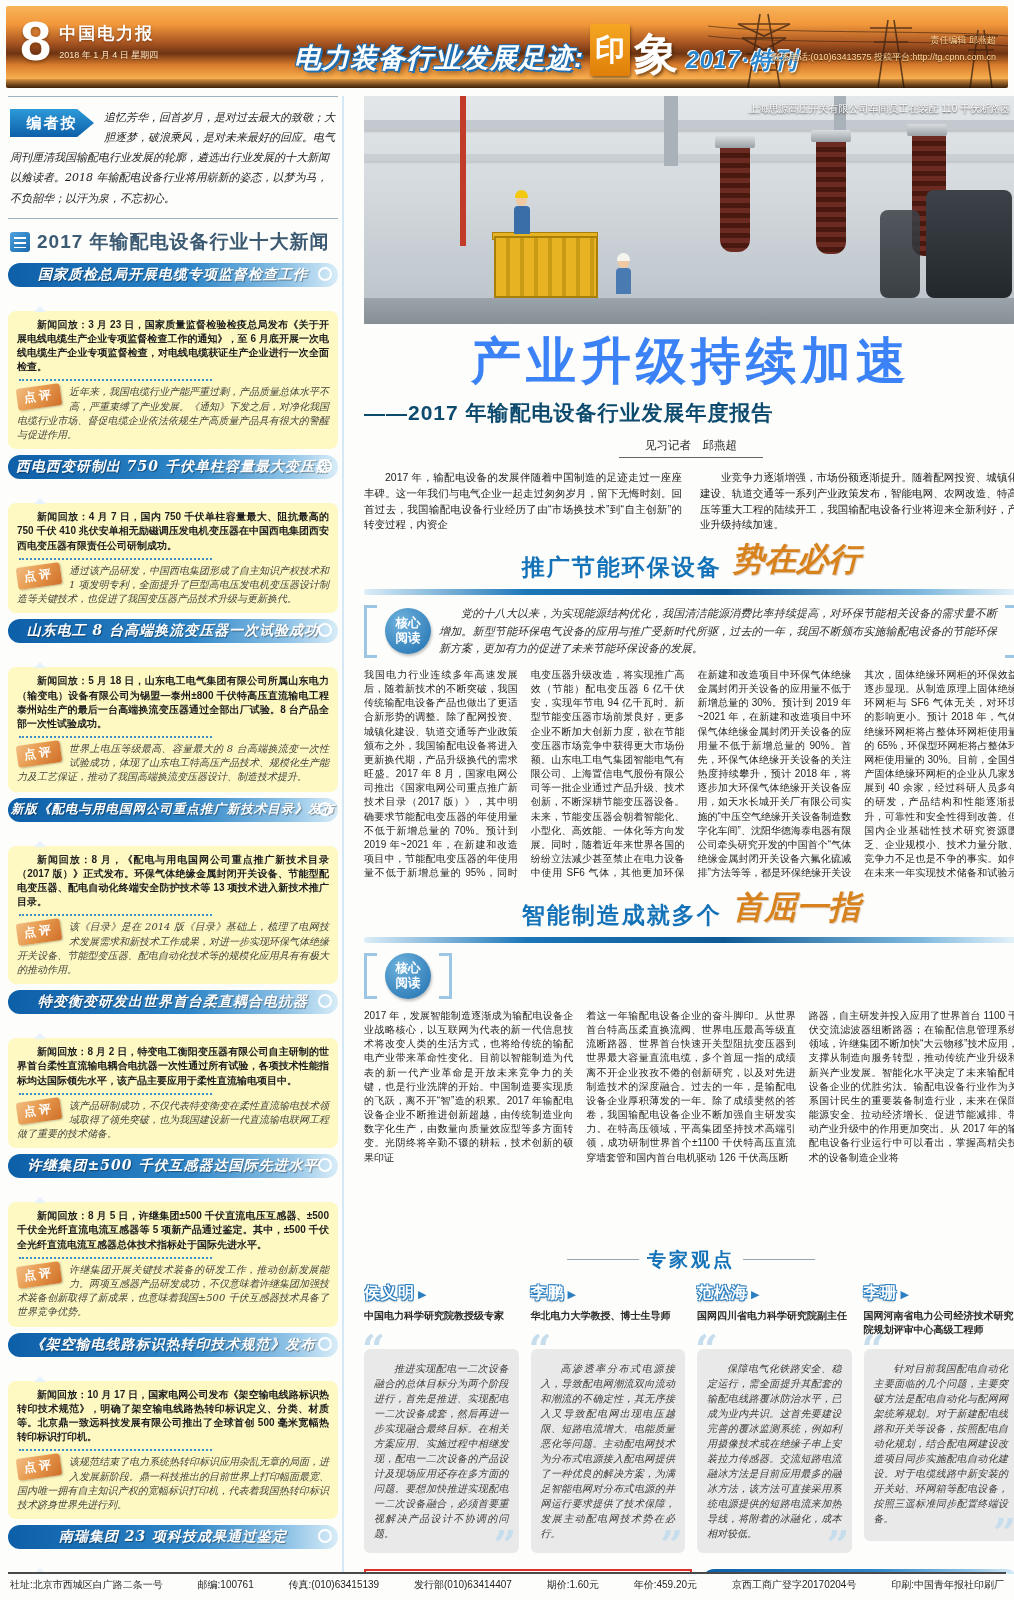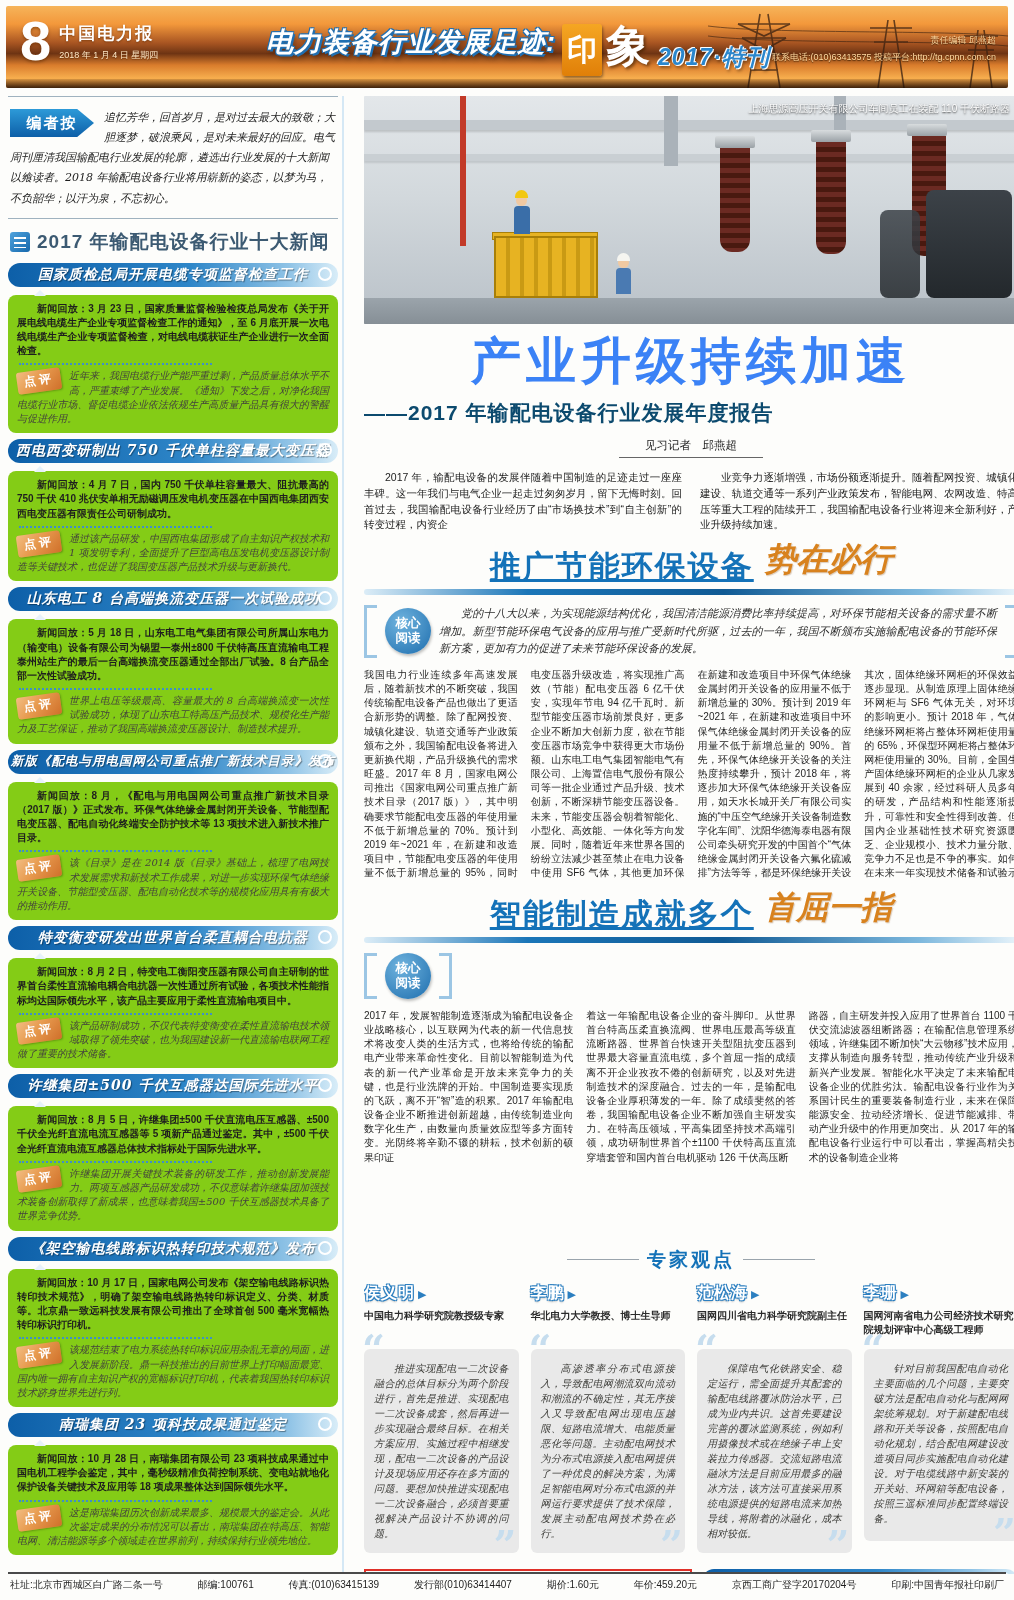--- a/index.html
+++ b/index.html
@@ -12,21 +12,21 @@
     position:absolute;left:6px;top:6px;width:1002px;height:82px;overflow:hidden;
     background:linear-gradient(180deg,#f6b45a 0%,#f3983b 22%,#a85522 45%,#6e3413 58%,#d97c2c 72%,#f7ae4e 88%,#e88c33 100%);
     border-radius:2px;
   }
   .masthead::after{content:"";position:absolute;left:0;right:0;bottom:0;height:9px;background:linear-gradient(180deg,rgba(40,20,8,.15),rgba(30,15,5,.85));}
   .mast-towers{position:absolute;right:0;top:0;height:82px;opacity:.85;}
   .mast-left{position:absolute;left:14px;top:10px;display:flex;gap:8px;align-items:flex-start;z-index:3;}
   .page-num{font-size:56px;font-weight:bold;color:#fff;line-height:.9;text-shadow:0 2px 3px rgba(90,40,0,.5);}
   .paper-name{font-size:17px;font-weight:bold;color:#fff;letter-spacing:2px;text-shadow:0 1px 2px rgba(90,40,0,.6);margin-top:6px;}
   .paper-date{font-size:9px;color:#ffe9c8;margin-top:4px;text-shadow:0 1px 1px rgba(90,40,0,.6);}
-  .mast-center{position:absolute;left:260px;top:18px;z-index:3;display:flex;align-items:flex-start;}
+  .mast-center{position:absolute;left:288px;top:18px;z-index:3;display:flex;align-items:flex-end;}
   .mast-title{
     font-size:27px;font-weight:900;font-style:italic;color:#fff;letter-spacing:1px;
     text-shadow:2px 2px 0 #1f6fb2,-1px -1px 0 #1f6fb2,1px -1px 0 #1f6fb2,-1px 1px 0 #1f6fb2,3px 4px 5px rgba(0,0,0,.35);
   }
   .stamp-yin{
     display:inline-flex;align-items:center;justify-content:center;width:40px;height:52px;margin-left:6px;
     background:linear-gradient(180deg,#f5a623,#e07f08);color:#fff;font-size:30px;font-weight:bold;
     font-family:"DejaVu Serif",serif;border-radius:3px;box-shadow:1px 2px 3px rgba(0,0,0,.4);
   }
   .stamp-xiang{
@@ -54,21 +54,21 @@
   .news-item{margin-bottom:6px;}
   .news-banner{
     position:relative;height:24px;border-radius:12px;display:flex;align-items:center;justify-content:center;
     background:linear-gradient(90deg,#0d5fa8 0%,#2e86c8 55%,#8fc3e6 85%,#d9edf8 100%);
   }
   .banner-text{
     font-family:"DejaVu Serif",serif;font-style:italic;font-weight:bold;font-size:14px;color:#fff;
     letter-spacing:1px;text-shadow:1px 1px 1px rgba(0,0,0,.4);white-space:nowrap;
   }
   .ring{position:absolute;right:6px;top:4px;width:14px;height:14px;border:2px solid #fff;border-radius:50%;box-sizing:border-box;}
-  .news-card{position:relative;background:#84cc16;border-radius:8px;margin-top:8px;padding:7px 9px 7px;min-height:96px;}
+  .news-card{position:relative;background:#fef9c3;border-radius:8px;margin-top:24px;padding:7px 9px 7px;min-height:96px;}
   .news-card::before{content:"";position:absolute;left:26px;top:-11px;border:6px solid transparent;border-bottom:6px solid #e7f2fa;}
   .replay{margin:0;font-size:10px;line-height:1.42;font-weight:bold;color:#1e1e1e;text-align:justify;text-indent:2em;}
   .dots{border-top:2px dotted #3f8fc6;width:62%;margin:5px 0 4px 2px;}
   .comment{font-family:"DejaVu Serif",serif;font-style:italic;font-size:10px;line-height:1.42;color:#44443c;text-align:justify;}
   .stamp{
     float:left;width:44px;height:22px;margin:1px 8px 1px 0;border-radius:3px;
     background:linear-gradient(135deg,#f2bd83 0%,#e79a4e 45%,#cf6f2a 100%);
     display:flex;align-items:center;justify-content:center;transform:rotate(-8deg);
     box-shadow:1px 1px 2px rgba(0,0,0,.25);
   }
@@ -92,21 +92,21 @@
   .photo-caption{position:absolute;right:8px;top:6px;font-size:10px;color:#fff;text-shadow:0 1px 2px rgba(0,0,0,.8);z-index:5;}
   
   .headline{margin:10px 0 0;text-align:center;font-size:50px;font-weight:900;color:#3b82f6;letter-spacing:5px;line-height:1.1;}
   .subtitle{margin-top:10px;text-align:left;font-size:21px;font-weight:700;color:#0c4a6e;letter-spacing:1px;}
   .byline-wrap{text-align:center;margin-top:8px;}
   .byline{display:inline-block;font-size:11.5px;color:#222;padding:0 26px 4px;border-bottom:1px solid #666;}
   .intro{display:flex;gap:18px;margin-top:12px;}
   .intro p{flex:1;margin:0;font-size:10.5px;line-height:1.5;text-align:justify;text-indent:2em;color:#1c1c1c;}
   
   .sec-head{margin-top:12px;text-align:center;position:relative;}
-  .sec-title{font-size:31px;font-weight:900;color:#1472b8;letter-spacing:2px;vertical-align:middle;text-decoration:underline;}
+  .sec-title{font-size:23px;font-weight:900;color:#1472b8;letter-spacing:2px;vertical-align:middle;}
   .sec-callig{font-family:"DejaVu Serif",serif;font-style:italic;font-weight:bold;font-size:32px;color:#d8821e;margin-left:6px;vertical-align:middle;position:relative;top:-7px;text-shadow:1px 1px 1px rgba(120,60,0,.25);}
   .sec-bar{height:6px;border-radius:3px;margin-top:0;background:linear-gradient(90deg,#dcedf7 0%,#1b76b8 25%,#105a94 55%,#7db8dd 85%,#e7f3fa 100%);}
   
   .core{display:flex;align-items:stretch;gap:8px;margin-top:10px;}
   .bracket{width:10px;flex:none;}
   .bracket.bl{border:3px solid #9cc6e4;border-right:none;}
   .bracket.br{border:3px solid #9cc6e4;border-left:none;}
   .core-badge{
     flex:none;width:46px;height:46px;border-radius:50%;align-self:center;
     background:radial-gradient(circle at 35% 30%,#6fb3de,#1e6eae);color:#fff;font-size:12.5px;font-weight:bold;

